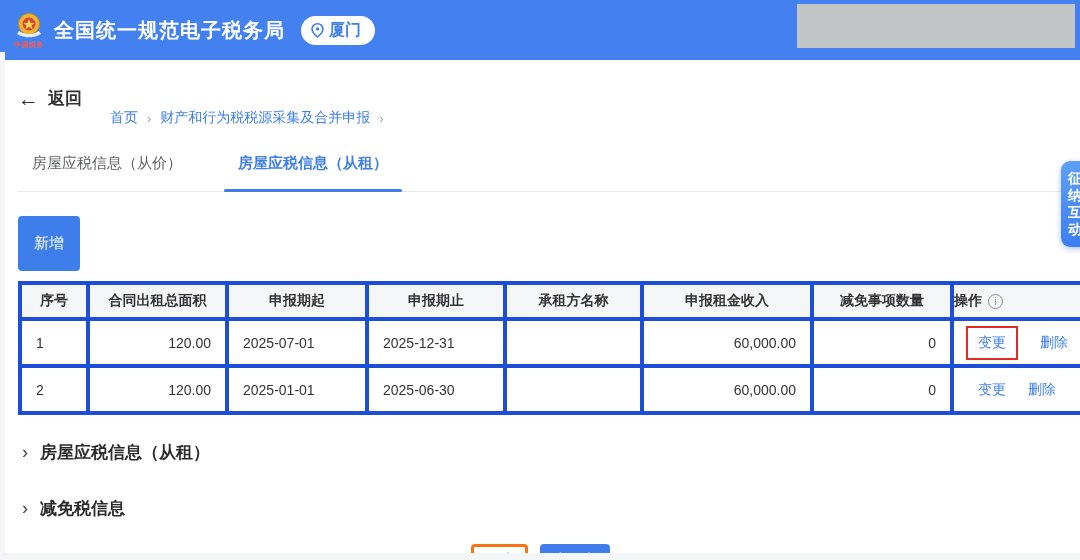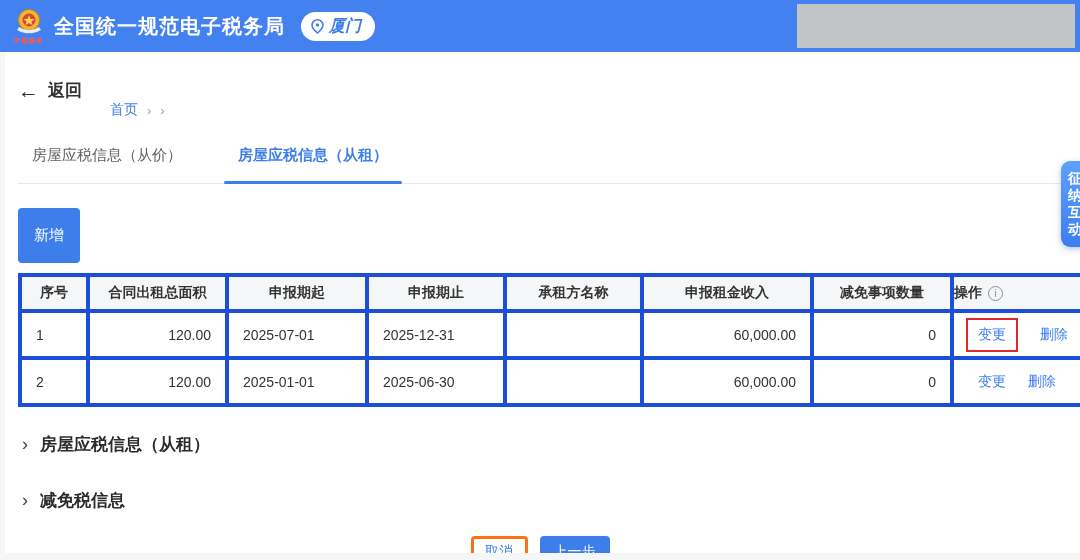--- a/index.html
+++ b/index.html
@@ -5,26 +5,26 @@
   * { margin:0; padding:0; box-sizing:border-box; }
   html,body { width:1080px; height:560px; }
   body {
     font-family:"Liberation Sans","DejaVu Sans",sans-serif;
     background:#ffffff; color:#333; position:relative; overflow:hidden;
   }
   .edge-left { position:absolute; left:0; top:52px; bottom:0; width:5px; background:#f5f6f8; z-index:6; }
   .edge-bottom { position:absolute; left:0; right:0; bottom:0; height:7px; background:#f5f6f8; z-index:6; }
 
   
-  .topbar { height:52px; background:#4381F0; display:flex; align-items:center; padding:0 14px; position:relative; }
+  .topbar { height:60px; background:#4381F0; display:flex; align-items:center; padding:0 14px; position:relative; }
   .logo { display:flex; flex-direction:column; align-items:center; margin-right:10px; line-height:1; }
   .logo-sub { font-size:7px; color:#ff5a4e; font-weight:bold; margin-top:1px; letter-spacing:0.5px; }
   .app-title { color:#fff; font-size:20px; font-weight:600; letter-spacing:1px; margin-right:16px; }
   .loc-pill { background:#fff; border-radius:16px; height:29px; display:flex; align-items:center; padding:0 14px 0 10px; gap:5px; }
-  .loc-pill .loc-text { color:#3D7EEB; font-size:16px; font-weight:600;font-style:italic; }
+  .loc-pill .loc-text { color:#3D7EEB; font-size:16px; font-weight:600; }
   .masked-box { position:absolute; right:5px; top:4px; width:278px; height:44px; background:#c2c5c6; }
 
   
   .crumb-row { display:flex; align-items:center; padding:24px 0 0 18px; height:52px; }
   .back-group { display:flex; align-items:center; gap:9px; margin-right:28px; cursor:pointer; }
   .back-arrow { font-size:21px; color:#333; font-weight:bold; line-height:1; }
   .back-label { font-size:17px; color:#333; font-weight:bold; }
   .crumb { display:flex; align-items:center; gap:9px; font-size:14px;margin-top:40px; }
   .crumb a { color:#3D7EEB; text-decoration:none; cursor:pointer; }
   .crumb .sep { color:#9aa0a6; font-size:13px; }
@@ -115,20 +115,21 @@
 </header>
 
 <div class="crumb-row">
   <div class="back-group">
     <span class="back-arrow">←</span>
     <span class="back-label">返回</span>
   </div>
   <nav class="crumb">
     <a>首页</a>
     <span class="sep">›</span>
+    <a>财产和行为税税源采集及合并申报</a>
     <span class="sep">›</span>
   </nav>
 </div>
 
 <div class="tabs">
   <div class="tab">房屋应税信息（从价）</div>
   <div class="tab active">房屋应税信息（从租）</div>
 </div>
 
 <div class="toolbar">

